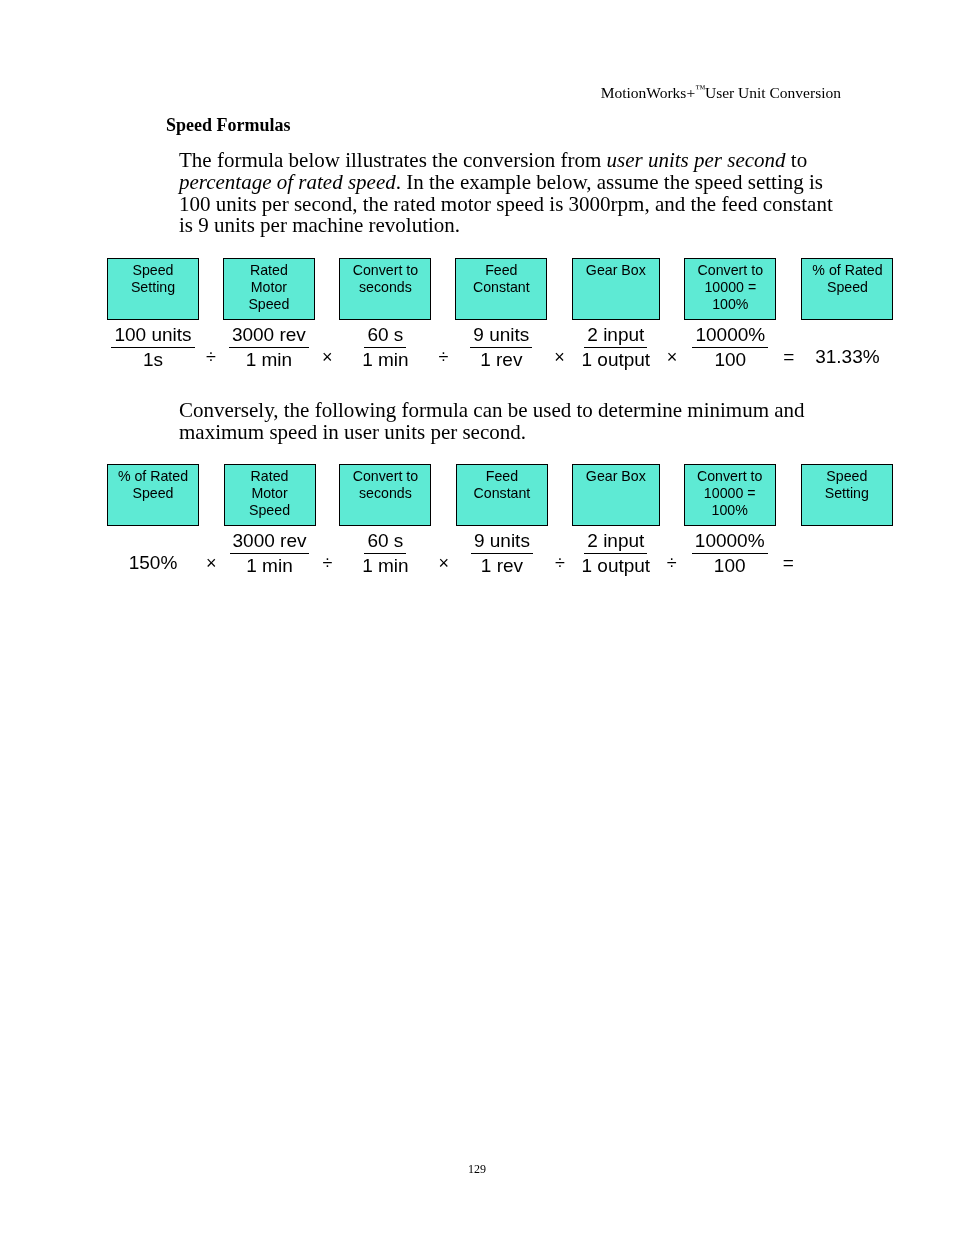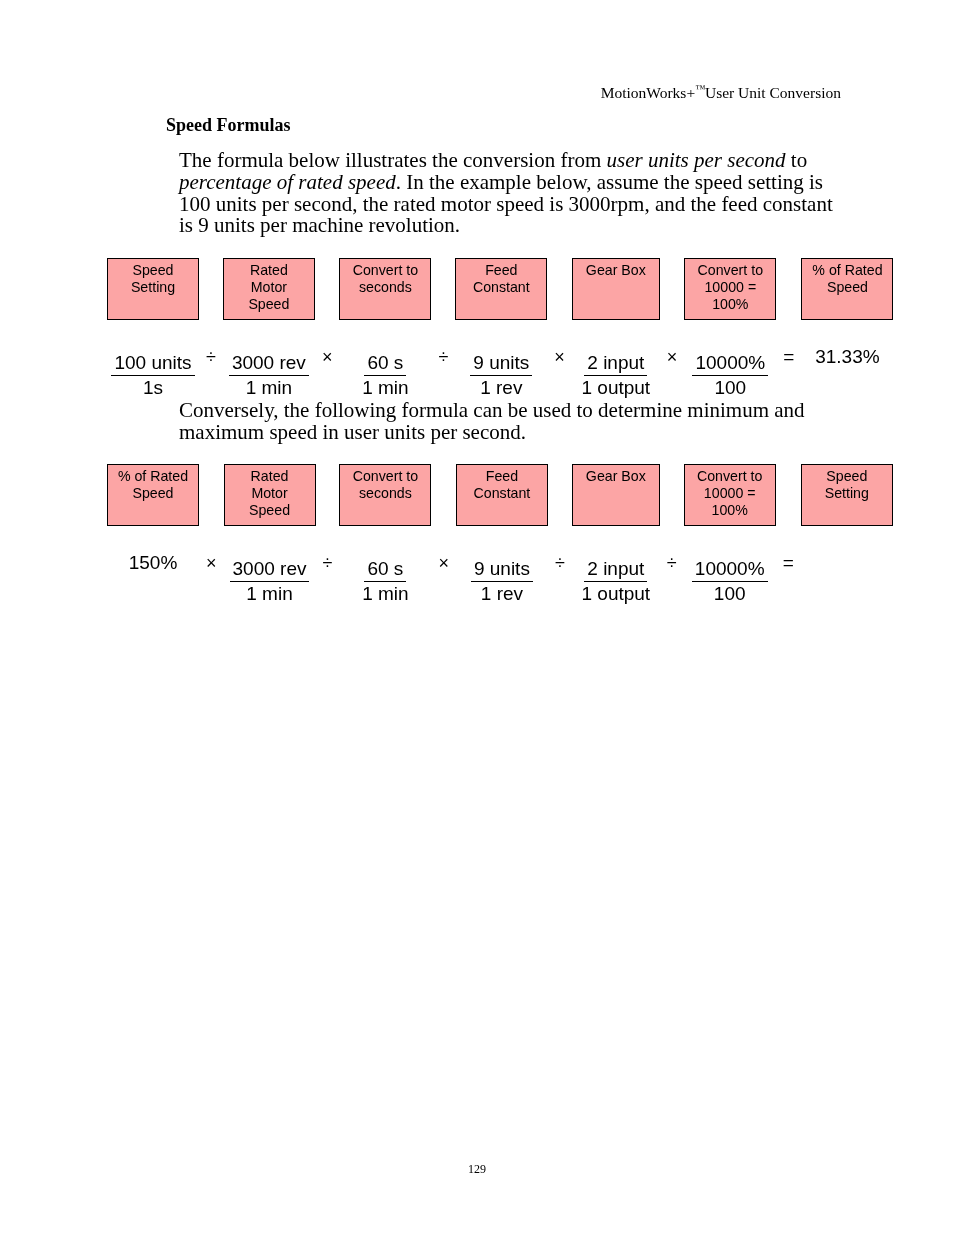--- a/index.html
+++ b/index.html
@@ -86,39 +86,38 @@
     border: 1.6px solid #000;
     width: 92px;
     height: 62px;
     padding-top: 3px;
     display: flex;
     flex-direction: column;
     align-items: center;
     font-size: 14.2px;
     line-height: 17.2px;
     text-align: center;
-    background: #fca5a5;
+    background: #5eead4;
   }
   .caption-box.wide  { width: 88px; }
   .caption-box .cap-line { white-space: nowrap; }
 
   
   .fraction {
     display: flex;
     flex-direction: column;
     align-items: center;
     font-size: 19px;
     line-height: 22px;
     padding-top: 4px;
   }
   .fraction .numer {
     white-space: nowrap;
     padding: 0 3px 1px 3px;
     border-bottom: 1.8px solid #000;
-    margin-top: 28px;
   }
   .fraction .denom {
     white-space: nowrap;
     padding-top: 1px;
   }
 
   
   .scalar {
     font-size: 19px;
     line-height: 22px;

